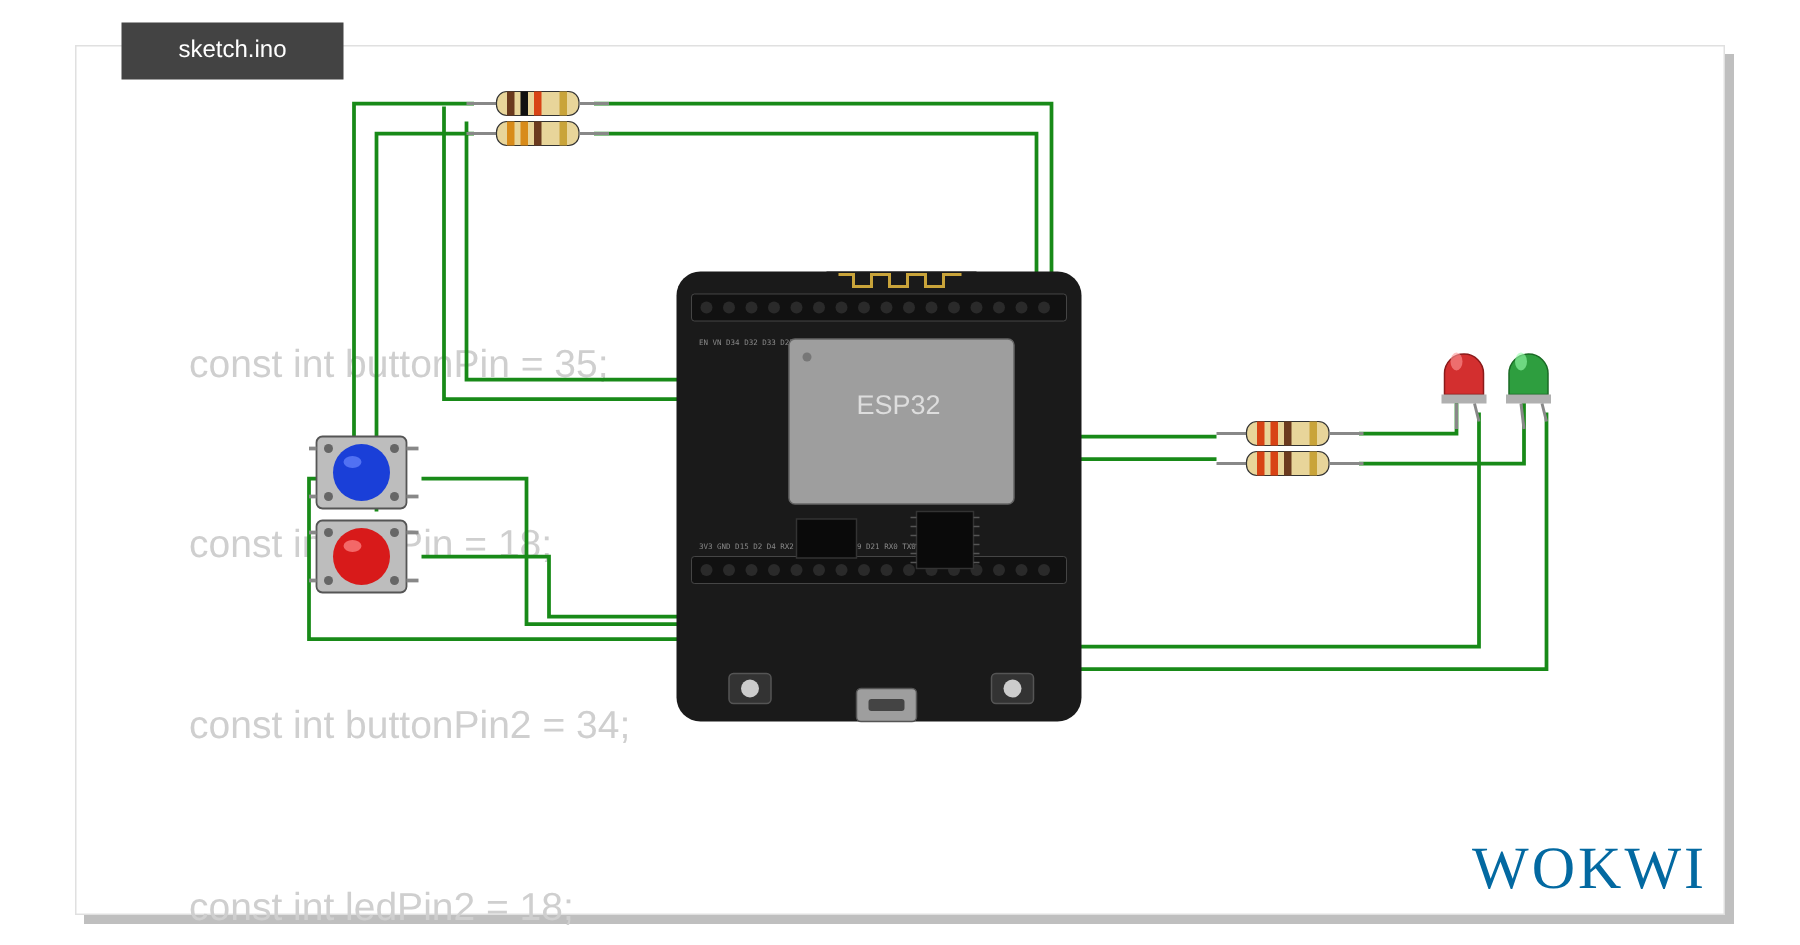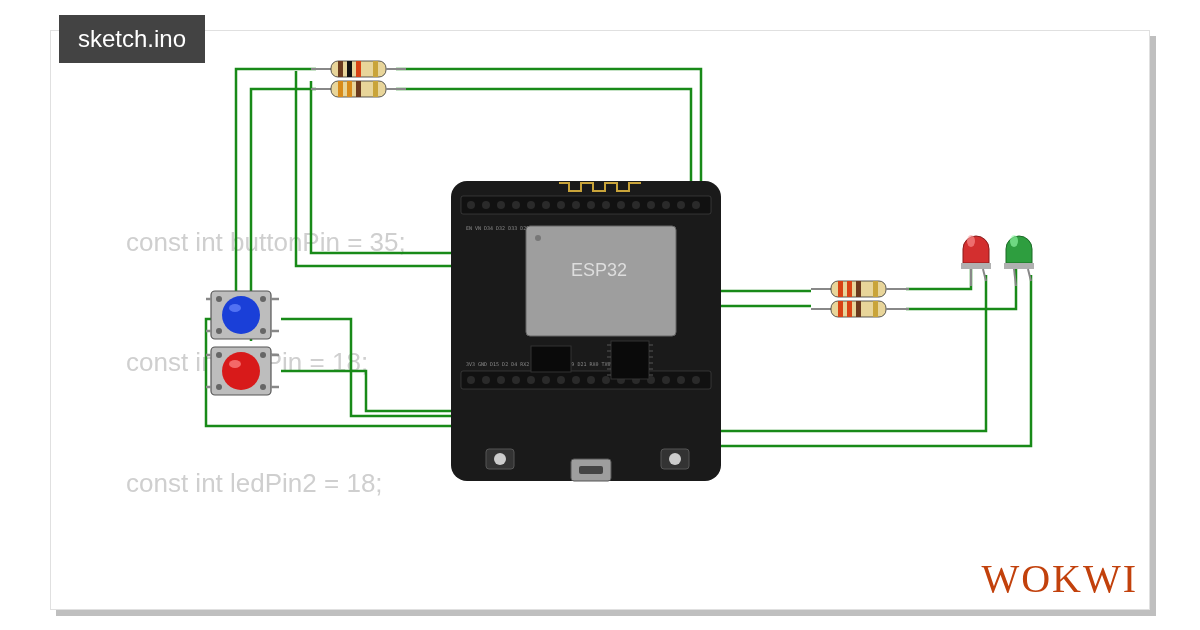--- a/index.html
+++ b/index.html
@@ -17,25 +17,25 @@
       left: 50px;
       right: 50px;
       bottom: 20px;
       background: #fff;
       border: 1px solid #e0e0e0;
       box-shadow: 6px 6px 0 rgba(0,0,0,0.25);
     }
     .tab {
       position: absolute;
       top: 15px;
-      left: 59px;
+      left: 81px;
       background: #434343;
       color: #fff;
-      padding: 10px 19px;
-      font-size: 24px;
+      padding: 10px 38px;
+      font-size: 16px;
       font-weight: 400;
       z-index: 10;
     }
     .code-layer {
       position: absolute;
       top: 110px;
       left: 75px;
       font-family: 'Helvetica Neue', Arial, sans-serif;
       font-size: 26px;
       font-weight: 300;
@@ -50,37 +50,38 @@
       z-index: 5;
     }
     .logo {
       position: absolute;
       bottom: 28px;
       right: 62px;
       font-family: 'Comic Sans MS', cursive;
       font-size: 40px;
       font-weight: 400;
       letter-spacing: 2px;
-      color: #c2410c;
+      color: #0369a1;
       z-index: 20;
     }
     svg { position: absolute; top: 0; left: 0; }
   </style>
 </head>
 <body>
 
 <div class="tab">
   <span>sketch.ino</span>
 </div>
 
 <div class="canvas-wrap">
 
   <div class="code-layer">
     <div>const int buttonPin = 35;</div>
     <div>const int ledPin = 18;</div>
+    <div>const int buttonPin2 = 34;</div>
     <div>const int ledPin2 = 18;</div>
     <div></div>
     
     
     
     
   </div>
 
   <svg class="circuit" width="1100" height="580">
 

